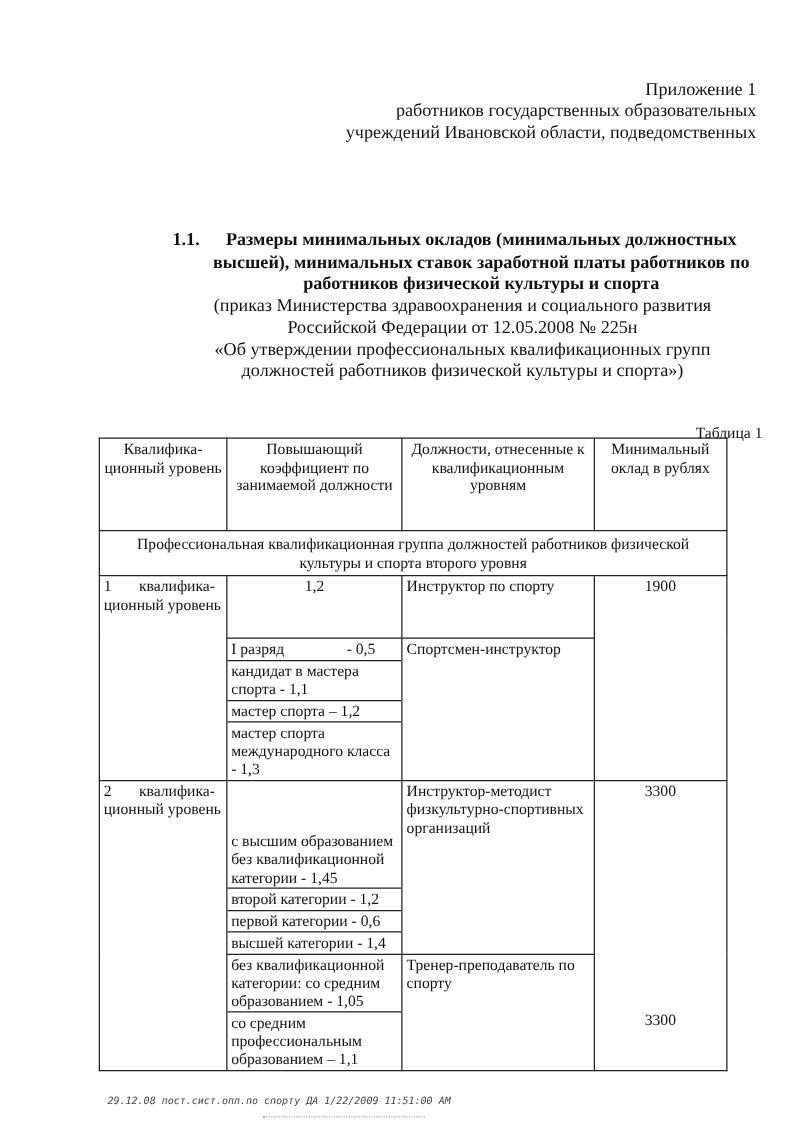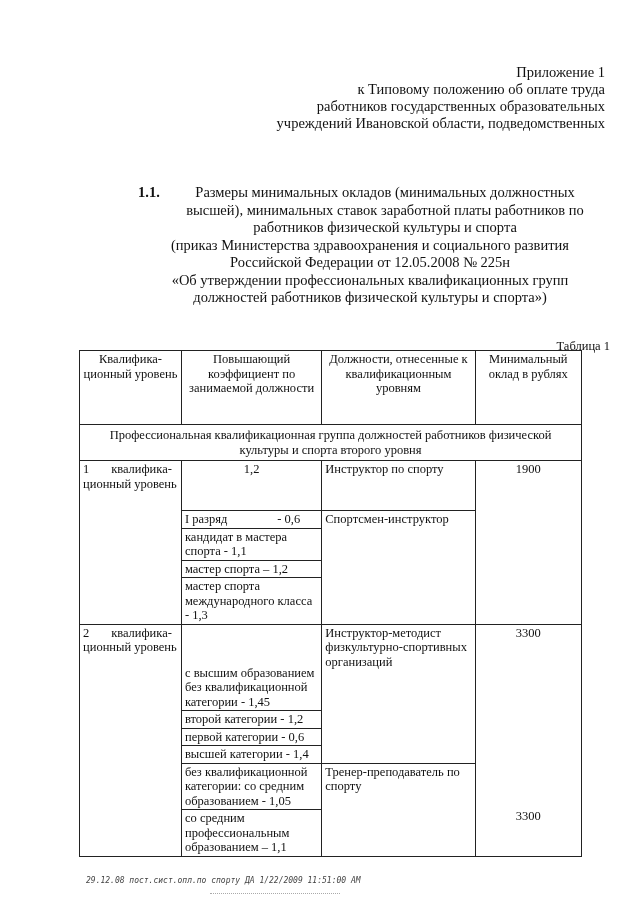--- a/index.html
+++ b/index.html
@@ -1,40 +1,39 @@
 <!DOCTYPE html>
 <html><head>
 <meta charset="utf-8">
 <style>
   html, body { margin:0; padding:0; background:#fff; }
   body { width:640px; height:905px; position:relative; overflow:hidden;
          font-family:"Liberation Serif", serif; color:#111; }
   .abs { position:absolute; }
   .hdr { right:35px; top:64px; text-align:right; font-size:14.5px; line-height:17px; }
   .title { left:130px; top:184px; width:480px; text-align:center; font-size:14.5px; line-height:17.5px; }
-  .title .b { font-weight:normal; }
+  .title .b { font-weight:bold; }
   .title .num { position:absolute; left:8px; top:0; font-weight:bold; }
   .tabno { right:30px; top:339px; font-size:12.5px; }
   table { position:absolute; left:79px; top:350px; width:503px; border-collapse:collapse;
           font-size:12.5px; line-height:14.5px; }
   td { border:1px solid #222; vertical-align:top; padding:1px 3px; }
   .c { text-align:center; }
   .sub { padding:0; }
   .subbox div { border-bottom:1px solid #222; padding:1px 3px; }
   .subbox div:last-child { border-bottom:none; }
   .footer { left:86px; top:876px; font-family:"DejaVu Sans Mono", monospace; font-style:italic;
             font-size:8px; color:#444; }
   .noise { left:210px; top:893px; width:130px; border-top:1px dotted #aaa; }
 </style>
 </head>
 <body>
 
 <div class="abs hdr">
   <div>Приложение 1</div>
-  <div>к Типовому положению об оплате труда</div>
   <div>работников государственных  образовательных</div>
   <div>учреждений Ивановской области, подведомственных</div>
 </div>
 
 <div class="abs title">
   <span class="num">1.1.</span>
   <div class="b" style="padding-left:30px">Размеры минимальных окладов (минимальных должностных</div>
   <div class="b" style="padding-left:30px">высшей), минимальных ставок заработной платы работников по</div>
   <div class="b" style="padding-left:30px">работников физической культуры и спорта</div>
   <div>(приказ Министерства здравоохранения и социального развития</div>
@@ -64,21 +63,21 @@
   </tr>
   <tr style="height:50px">
     <td rowspan="2" style="white-space:pre-wrap">1       квалифика-ционный уровень</td>
     <td class="c">1,2</td>
     <td>Инструктор по спорту</td>
     <td rowspan="2" class="c">1900</td>
   </tr>
   <tr>
     <td class="sub">
       <div class="subbox">
-        <div style="white-space:pre">I разряд                - 0,6</div>
+        <div style="white-space:pre">I разряд                - 0,5</div>
         <div>кандидат в мастера спорта          - 1,1</div>
         <div>мастер спорта – 1,2</div>
         <div>мастер спорта международного класса - 1,3</div>
       </div>
     </td>
     <td>Спортсмен-инструктор</td>
   </tr>
   <tr>
     <td rowspan="2" style="white-space:pre-wrap">2       квалифика-ционный уровень</td>
     <td class="sub" style="vertical-align:bottom">

